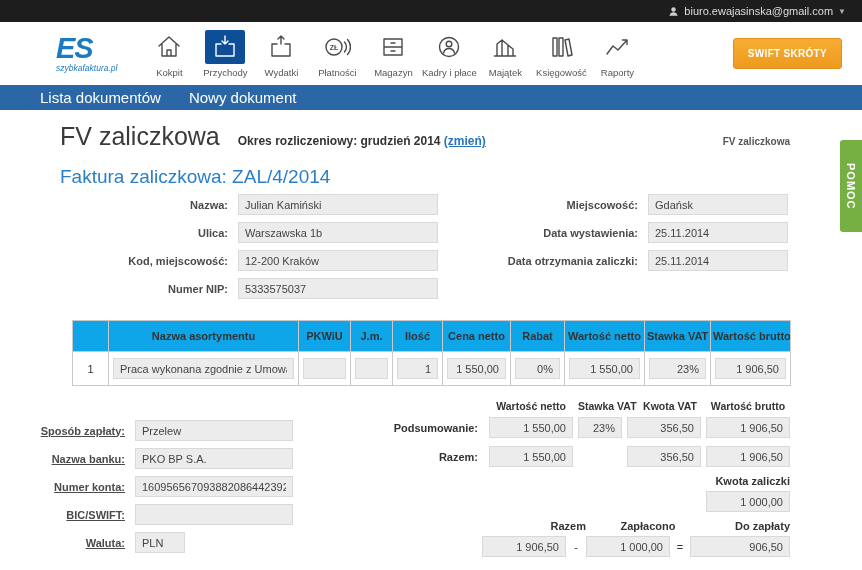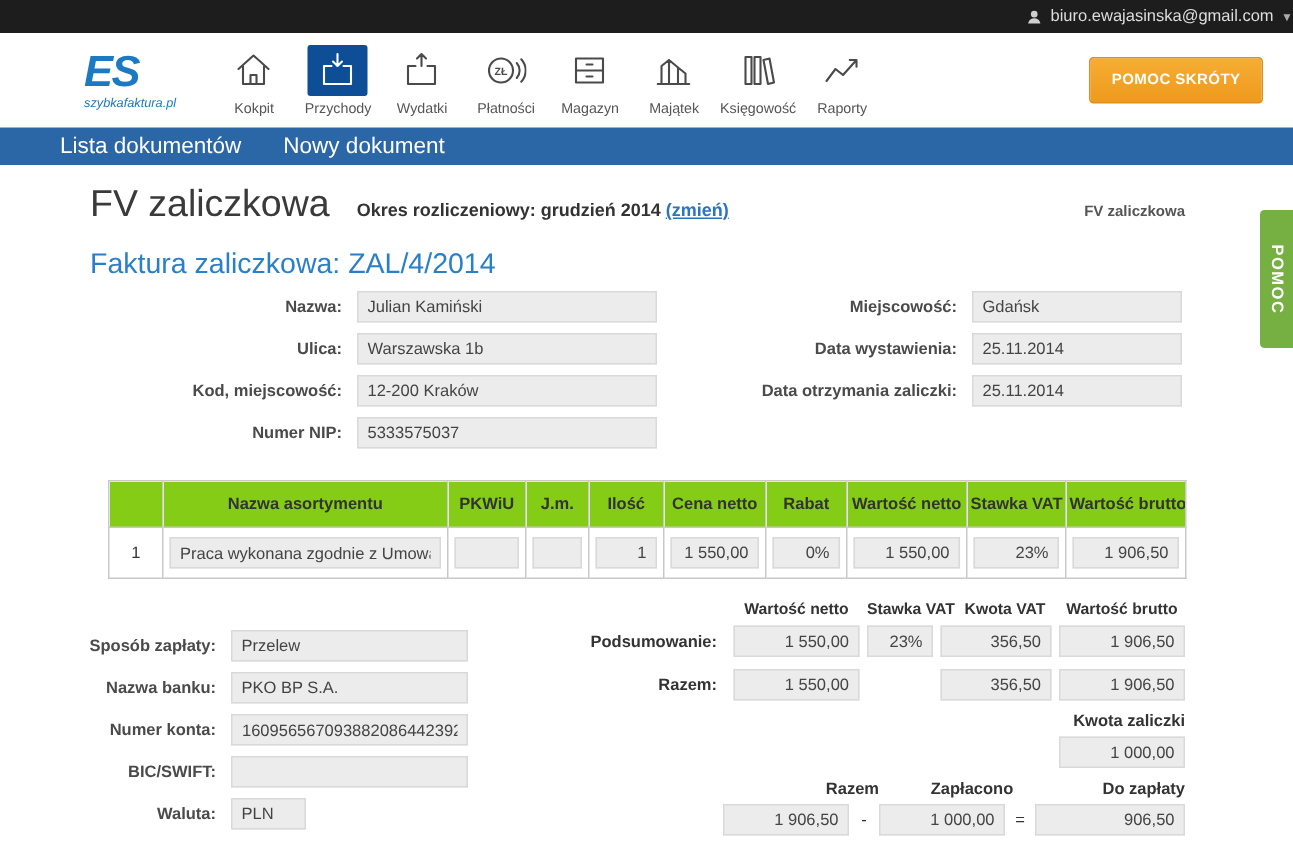--- a/index.html
+++ b/index.html
@@ -8,20 +8,21 @@
     font-family:"Liberation Sans", sans-serif;
     background:#ffffff;
     overflow:hidden;
     position:relative;
   }
 
   
   .topbar {
     height:22px; background:#1d1d1d;
     display:flex; justify-content:flex-end; align-items:center;
+    padding-right:16px;
   }
   .user-menu { display:flex; align-items:center; gap:5px; color:#ddd; font-size:11px; cursor:pointer; }
   .caret { font-size:8px; color:#aaa; }
 
   
   .header {
     height:63px; background:#fff;
     display:flex; align-items:center;
     padding:0 20px 0 56px;
   }
@@ -76,30 +77,30 @@
   .form-col.left .flabel { width:178px; }
   .form-col.left .field { width:200px; }
   .form-col.right { margin-left:10px; }
   .form-col.right .flabel { width:200px; }
   .form-col.right .field { width:140px; }
 
   
   .items-table { margin:14px 0 0 72px; border-collapse:collapse; width:718px; table-layout:fixed; }
   .items-table th {
     border:1px solid #c9c9c9; font-size:11px; font-weight:bold; color:#333;
-    padding:9px 2px; text-align:center; background:#84cc16; white-space:nowrap; overflow:hidden;
+    padding:9px 2px; text-align:center; background:#0ea5e9; white-space:nowrap; overflow:hidden;
   }
   .items-table td { border:1px solid #c9c9c9; padding:6px 4px; text-align:center; font-size:11px; color:#333; }
 
   
   .pay-sum { display:flex; justify-content:space-between; margin-top:14px; padding-right:72px; }
 
   .pay-col { margin-top:20px; }
   .pay-col .frow { margin-bottom:7px; }
-  .pay-col .flabel { width:154px; }
+  .pay-col .flabel { width:135px;text-decoration:underline; }
   .pay-col .field { width:158px; }
   .pay-col .field.short { width:50px; }
 
   .sum-block { font-size:11px; color:#333; }
   .sum-row { display:flex; align-items:center; justify-content:flex-end; margin-bottom:8px; }
   .sum-row > * + * { margin-left:5px; }
   .sum-label { flex:1; text-align:right; font-weight:bold; padding-right:6px; white-space:nowrap;padding-left:12px; }
   .sc1 { width:84px; } .sc2 { width:44px; } .sc3 { width:74px; } .sc4 { width:84px; }
   .hc1 { width:84px; } .hc2 { width:56px; } .hc3 { width:62px; } .hc4 { width:84px; }
   .sum-head { font-weight:bold; font-size:10.5px; text-align:center; white-space:nowrap; }
@@ -181,20 +182,30 @@
 
     <div class="nav-item">
       <div class="iconbox">
         <svg width="28" height="28" viewBox="0 0 28 28">
             <path d="M5 6 H23 V22 H5 Z M5 14 H23 M12 10 h4 M12 18 h4"></path>
           </svg>
       </div>
       <div class="nav-label">Magazyn</div>
     </div>
 
+    <div class="nav-item">
+      <div class="iconbox">
+        <svg width="28" height="28" viewBox="0 0 28 28">
+          <circle cx="14" cy="14" r="9.5"></circle>
+          <circle cx="14" cy="11" r="2.8"></circle>
+          <path d="M8.5 20 c.8 -3 3 -4.5 5.5 -4.5 s4.7 1.5 5.5 4.5"></path>
+        </svg>
+      </div>
+      <div class="nav-label">Kadry i płace</div>
+    </div>
 
     <div class="nav-item">
       <div class="iconbox">
         <svg width="28" height="28" viewBox="0 0 28 28">
             <path d="M3.5 23 H24.5 M6 23 V11 l5 -4 V23 M11 23 V7 l6 5 V23 M17 23 V12 l5 4 V23"></path>
           </svg>
       </div>
       <div class="nav-label">Majątek</div>
     </div>
 
@@ -211,21 +222,21 @@
       <div class="iconbox">
         <svg width="28" height="28" viewBox="0 0 28 28">
             <path d="M4 21 l6 -8 5 4 9 -10 M19.5 7 H24 v4.5"></path>
           </svg>
       </div>
       <div class="nav-label">Raporty</div>
     </div>
 
   </div>
 
-  <button class="shortcuts-btn">POMOC SKRÓTY</button>
+  <button class="shortcuts-btn">SWIFT SKRÓTY</button>
 </div>
 
 <div class="subnav">
   <div class="subnav-item">Lista dokumentów</div>
   <div class="subnav-item">Nowy dokument</div>
 </div>
 
 <div class="content">
 
   <div class="title-row">

